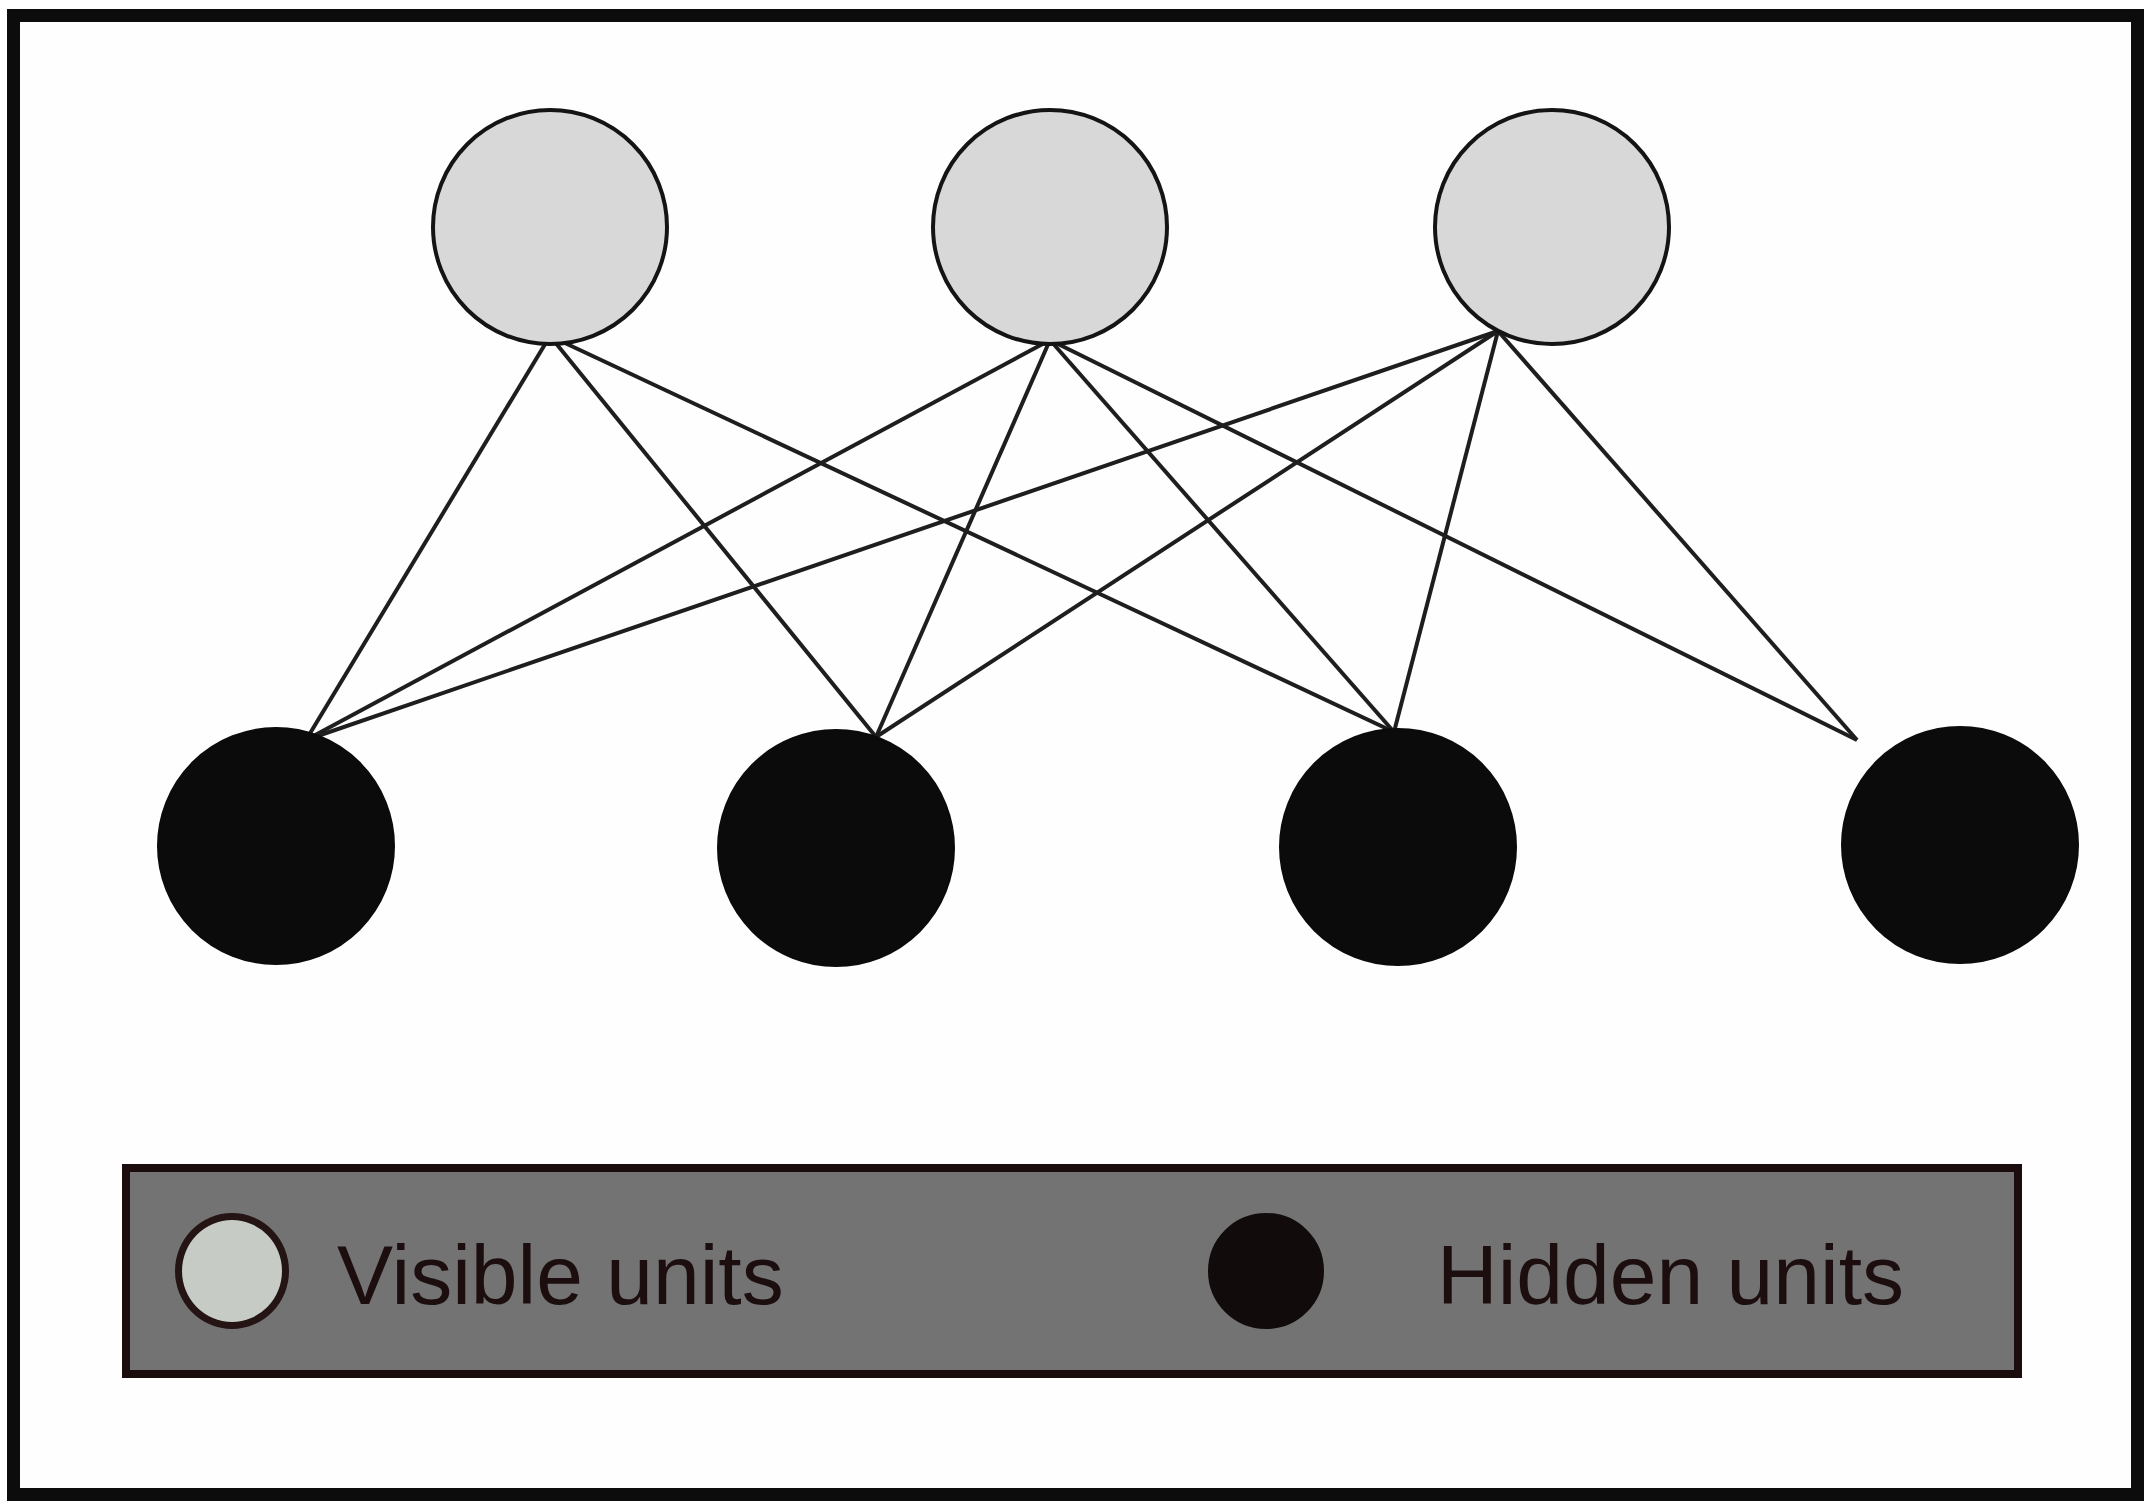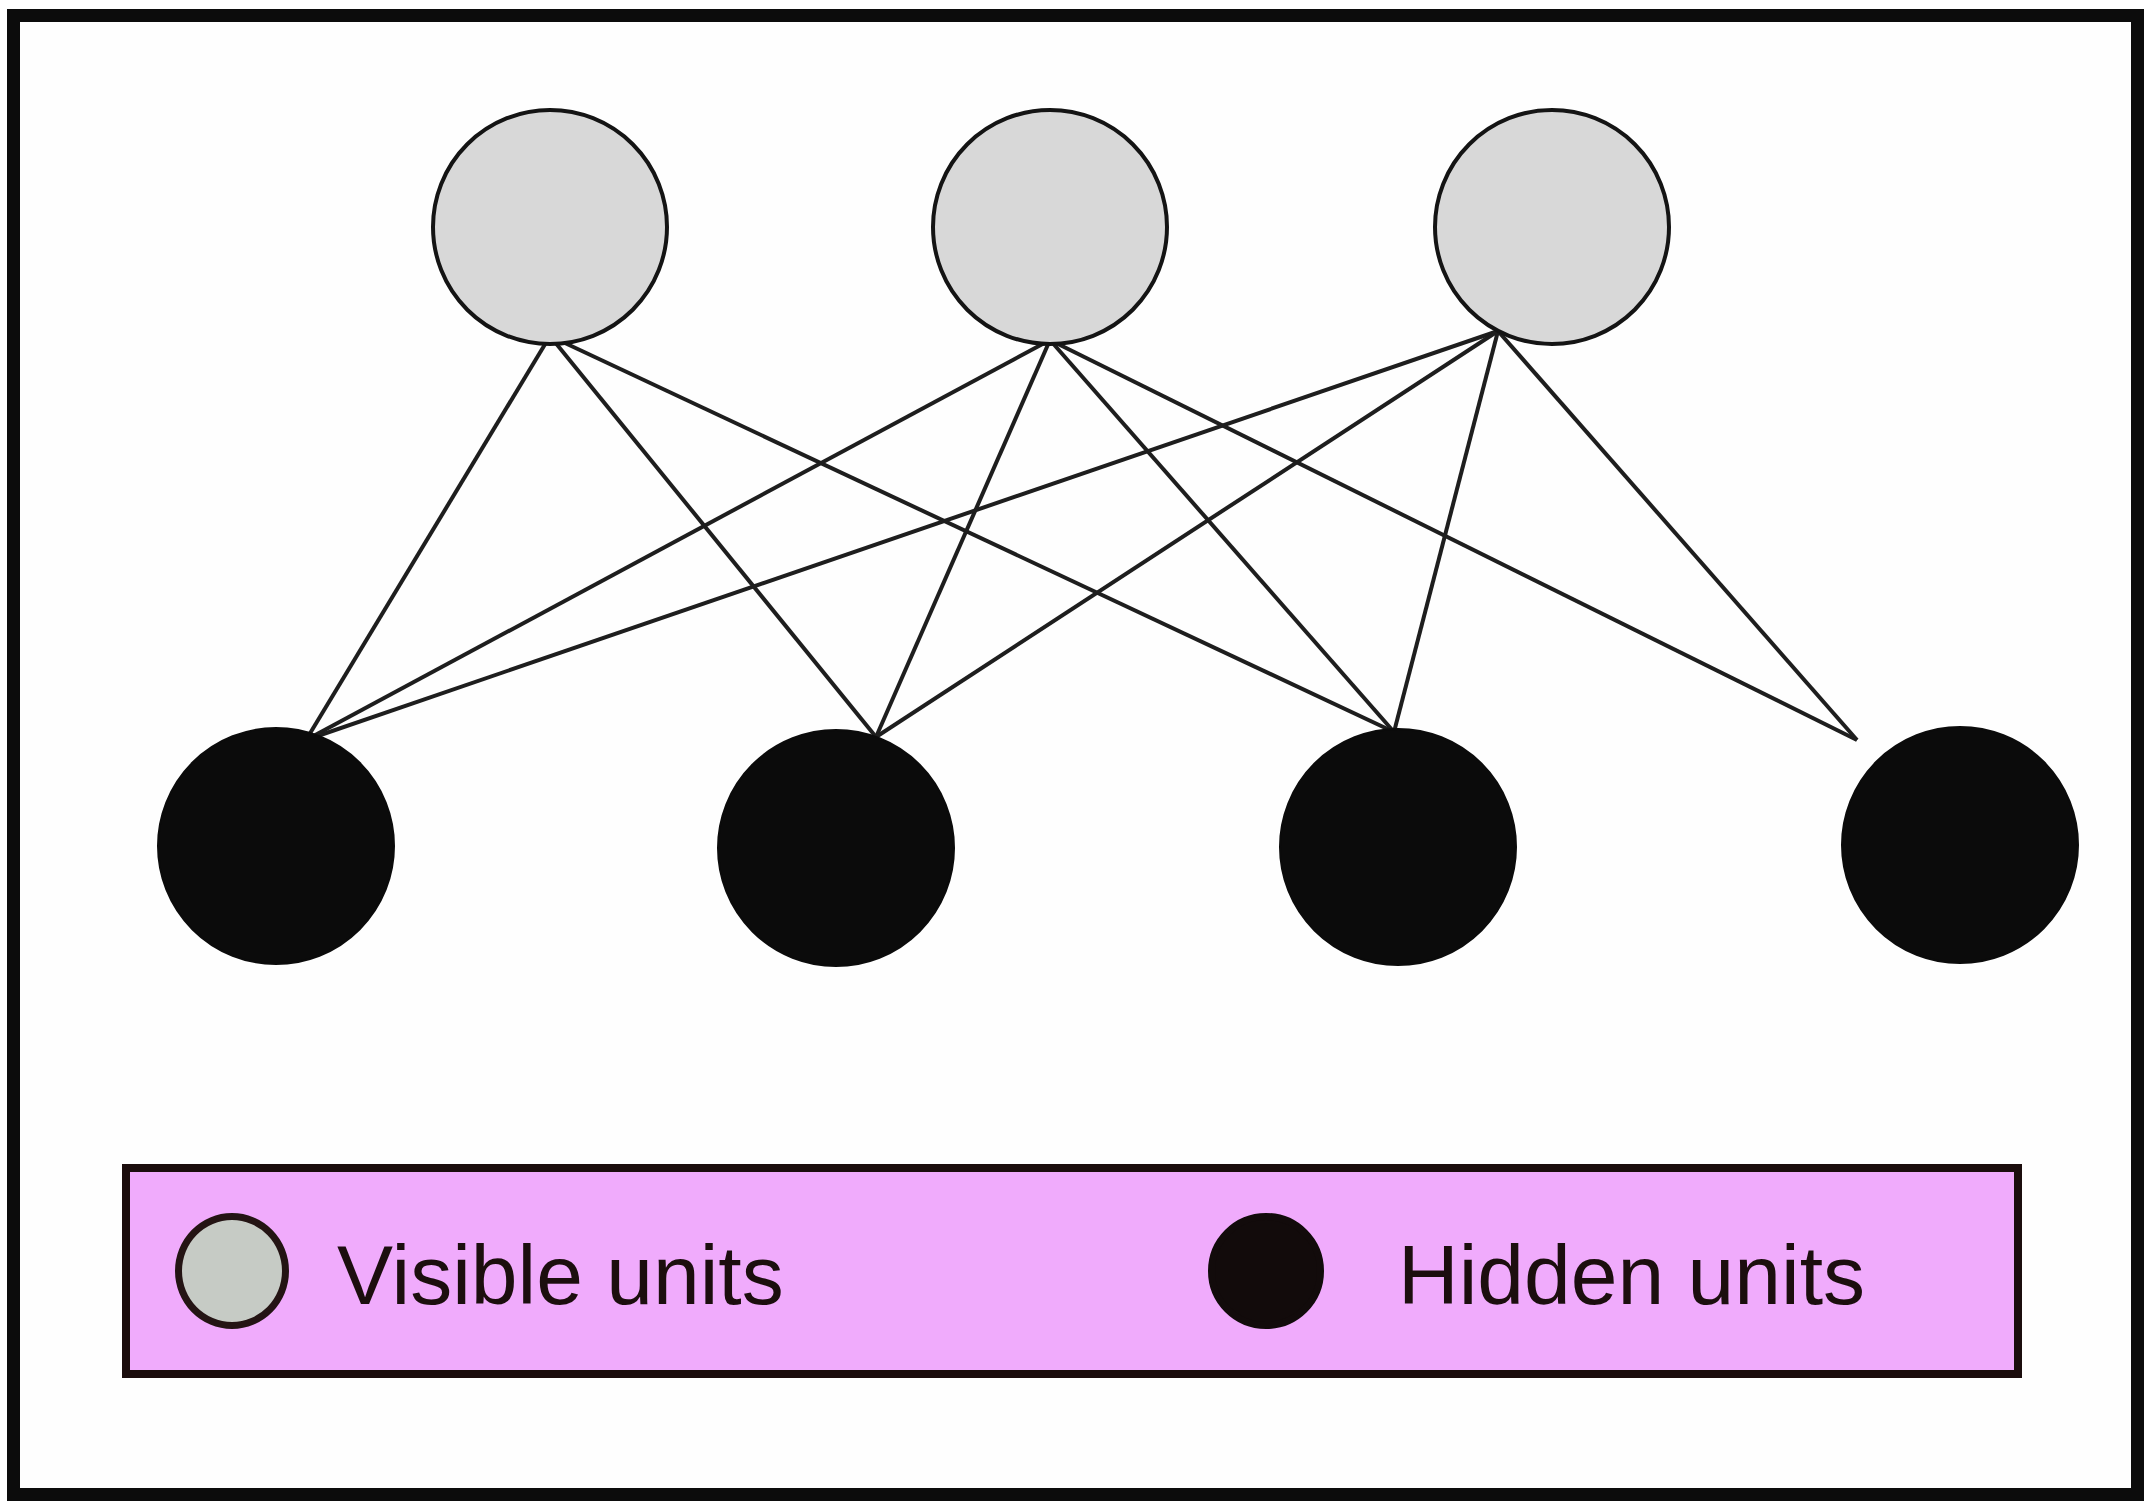--- a/index.html
+++ b/index.html
@@ -22,21 +22,21 @@
     width: 1900px; height: 214px;
     box-sizing: border-box;
     border: 8px solid #1b0d0d;
     background: #fac9c6;
   }
   .legend-item {
     position: absolute; top: 0; height: 100%;
     display: flex; align-items: center;
   }
   .legend-item.first  { left: 45px;  gap: 48px; }
-  .legend-item.second { left: 1078px; gap: 74px; }
+  .legend-item.second { left: 1078px; gap: 113px; }
   .swatch {
     box-sizing: border-box;
     border-radius: 50%;
     flex: 0 0 auto;
   }
   .swatch.visible { width: 114px; height: 116px; border: 7px solid #241414; }
   .swatch.hidden  { width: 116px; height: 116px; border: 7px solid #120b0b; }
   .legend-label {
     font-size: 84px;
     line-height: 1;
@@ -67,21 +67,21 @@
       <line x1="1498" y1="331" x2="1857" y2="740" stroke="#1e1e1e" stroke-width="4"></line>
       <circle cx="550" cy="227" r="117" fill="#d8d8d8" stroke="#141414" stroke-width="4"></circle>
       <circle cx="1050" cy="227" r="117" fill="#d8d8d8" stroke="#141414" stroke-width="4"></circle>
       <circle cx="1552" cy="227" r="117" fill="#d8d8d8" stroke="#141414" stroke-width="4"></circle>
       <circle cx="276" cy="846" r="118" fill="#0b0b0b" stroke="#0b0b0b" stroke-width="2"></circle>
       <circle cx="836" cy="848" r="118" fill="#0b0b0b" stroke="#0b0b0b" stroke-width="2"></circle>
       <circle cx="1398" cy="847" r="118" fill="#0b0b0b" stroke="#0b0b0b" stroke-width="2"></circle>
       <circle cx="1960" cy="845" r="118" fill="#0b0b0b" stroke="#0b0b0b" stroke-width="2"></circle>
     </svg>
 
-  <div class="legend" style="background-color: #f0abfc; border-color: rgb(27, 13, 13);">
+  <div class="legend" style="background-color: #737373; border-color: rgb(27, 13, 13);">
 
     <div class="legend-item first">
       <span class="swatch visible" style="background-color: rgb(198, 203, 197); border-color: rgb(36, 20, 20);"></span>
       <span class="legend-label">Visible units</span>
     </div>
 
     <div class="legend-item second">
       <span class="swatch hidden" style="background-color: rgb(18, 11, 11); border-color: rgb(18, 11, 11);"></span>
       <span class="legend-label">Hidden units</span>
     </div>

